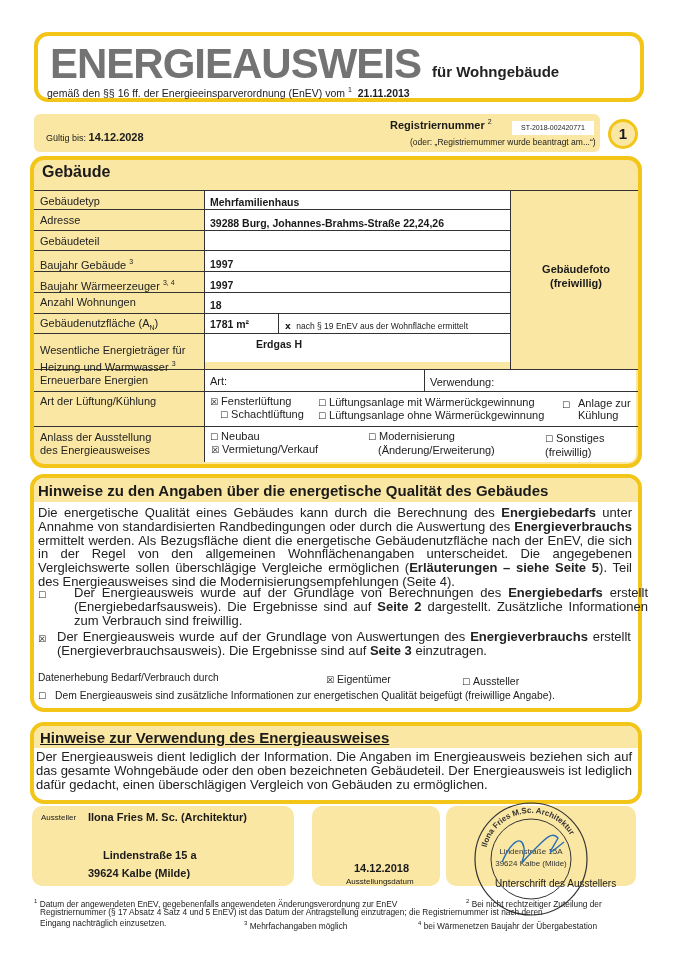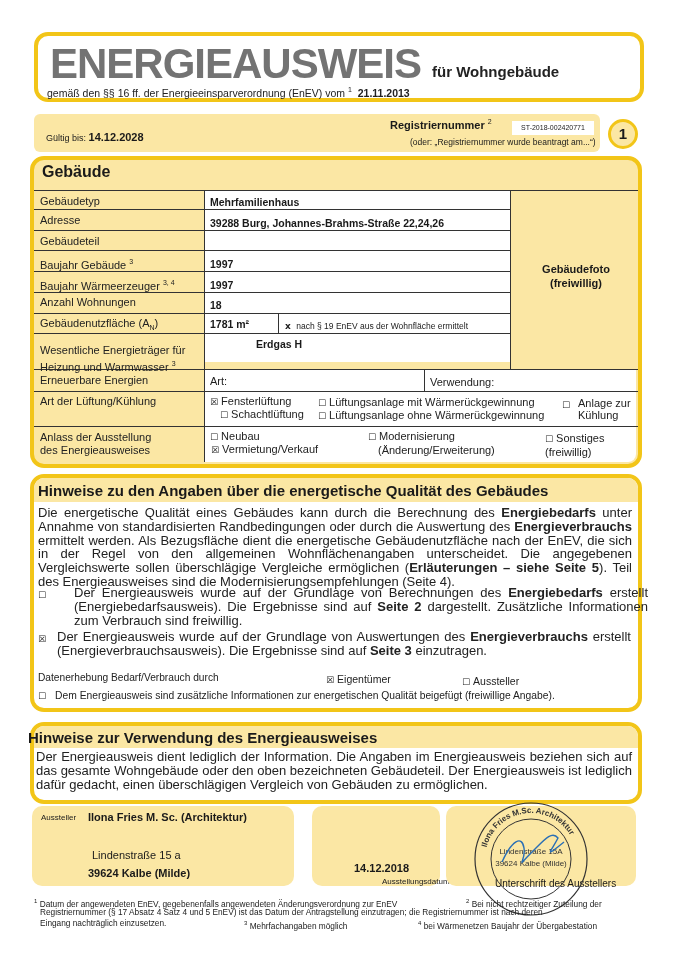--- a/index.html
+++ b/index.html
@@ -35,21 +35,21 @@
   .cb { font-family: "DejaVu Sans", sans-serif; font-size: 9px; margin-right: 3px; }
   #photo { left: 512px; top: 262px; width: 128px; font-size: 11px; font-weight: bold; text-align: center; line-height: 14px; }
   
   #hw1 { left: 30px; top: 474px; width: 612px; height: 238px; background: #fff; }
   #hw1-head { left: 34px; top: 478px; width: 604px; height: 24px; background: #fbe7a4; border-radius: 10px 10px 0 0; }
   #hw1-title { left: 38px; top: 482px; font-size: 15px; font-weight: bold; }
   .para { position: absolute; font-size: 13px; line-height: 13.8px; text-align: justify; color: #222; }
   
   #hw2 { left: 30px; top: 722px; width: 612px; height: 82px; background: #fff; }
   #hw2-head { left: 34px; top: 726px; width: 604px; height: 22px; background: #fbe7a4; border-radius: 10px 10px 0 0; }
-  #hw2-title { left: 28px; top: 729px; font-size: 15px; font-weight: bold; }
+  #hw2-title { left: 40px; top: 729px; font-size: 15px; font-weight: bold; text-decoration: underline; }
   
   #issuer-box { left: 32px; top: 806px; width: 262px; height: 80px; border-radius: 10px; }
   #date-box { left: 312px; top: 806px; width: 128px; height: 80px; border-radius: 10px; }
   #sig-box { left: 446px; top: 806px; width: 190px; height: 80px; border-radius: 10px; }
   .small { font-size: 8px; }
   .fn { position: absolute; font-size: 8.3px; line-height: 11px; color: #222; white-space: nowrap; }
   .fn sup { font-size: 6px; }
   #stamp { left: 472px; top: 800px; width: 118px; height: 118px; }
 </style>
 </head>
@@ -191,26 +191,26 @@
 <div class="opt" style="left:38px;top:690px;font-size:10.3px;"><span class="cb" style="margin-right:9px">☐</span><span>Dem Energieausweis sind zusätzliche Informationen zur energetischen Qualität beigefügt (freiwillige Angabe).</span></div>
 
 <div id="hw2" class="abs yellow-frame"></div>
 <div id="hw2-head" class="abs"></div>
 <div id="hw2-title" class="abs">Hinweise zur Verwendung des Energieausweises</div>
 <div class="para" style="left:36px;top:750px;width:596px;">Der Energieausweis dient lediglich der Information. Die Angaben im Energieausweis beziehen sich auf das gesamte Wohngebäude oder den oben bezeichneten Gebäudeteil. Der Energieausweis ist lediglich dafür gedacht, einen überschlägigen Vergleich von Gebäuden zu ermöglichen.</div>
 
 <div id="issuer-box" class="abs pale"></div>
 <div class="abs small" style="left:41px;top:813px;">Aussteller</div>
 <div class="abs" style="left:88px;top:811px;font-size:11px;font-weight:bold;">Ilona Fries M. Sc. (Architektur)</div>
-<div class="abs" style="left:92px;top:849px;font-size:11px;font-weight:normal;">Lindenstraße 15 a</div>
+<div class="abs" style="left:103px;top:849px;font-size:11px;font-weight:bold;">Lindenstraße 15 a</div>
 <div class="abs" style="left:88px;top:867px;font-size:11px;font-weight:bold;">39624 Kalbe (Milde)</div>
 
 <div id="date-box" class="abs pale"></div>
 <div class="abs" style="left:354px;top:862px;font-size:11px;font-weight:bold;">14.12.2018</div>
-<div class="abs small" style="left:346px;top:877px;margin-left:36px;">Ausstellungsdatum</div>
+<div class="abs small" style="left:346px;top:877px;">Ausstellungsdatum</div>
 
 <div id="sig-box" class="abs pale"></div>
 <div class="abs" style="left:483px;top:878px;font-size:10px;margin-left:12px;">Unterschrift des Ausstellers</div>
 
 <svg id="stamp" class="abs" viewBox="0 0 118 118">
   <circle cx="59" cy="59" r="56" fill="none" stroke="#333" stroke-width="1.2"></circle>
   <circle cx="59" cy="59" r="40" fill="none" stroke="#333" stroke-width="1"></circle>
   <defs>
       <path id="ring" d="M 13 59 A 46 46 0 0 1 105 59"></path>
     </defs>

